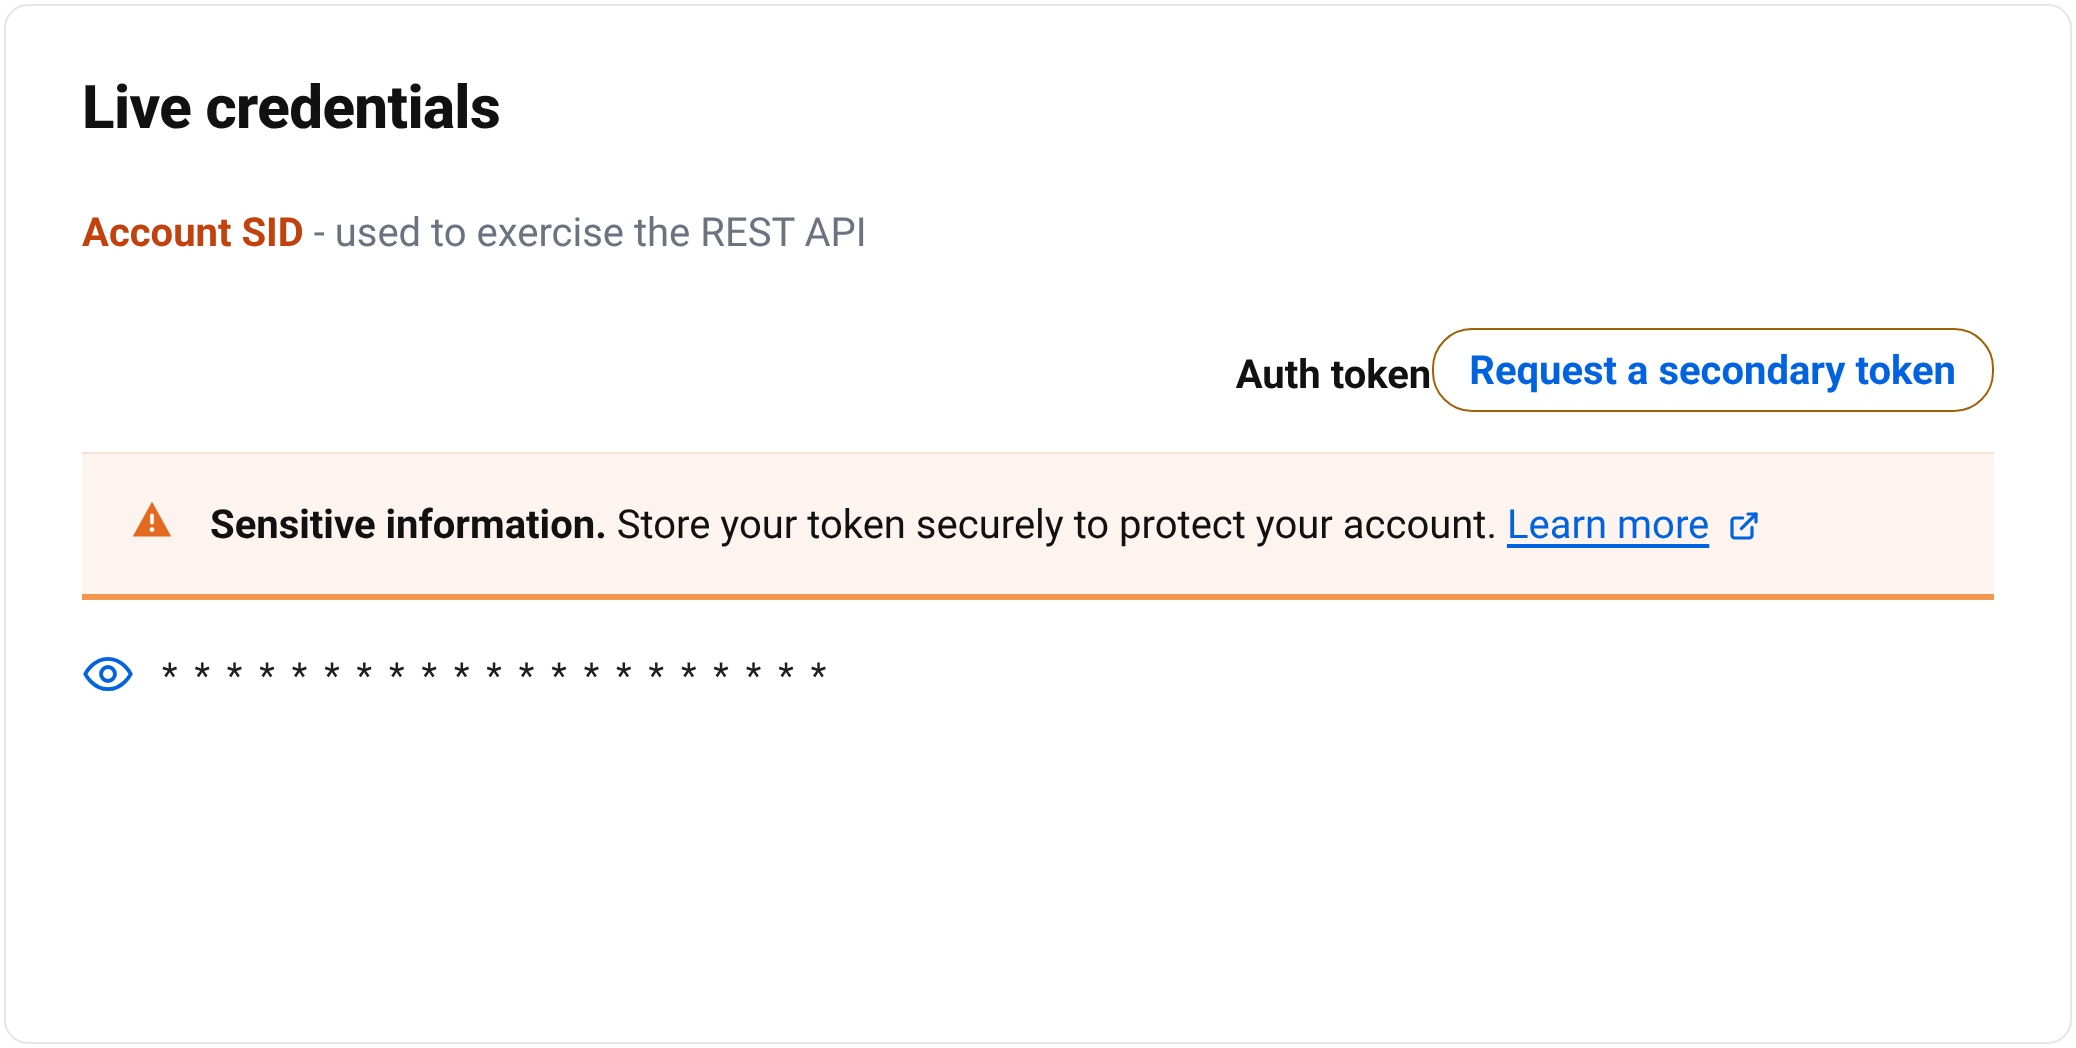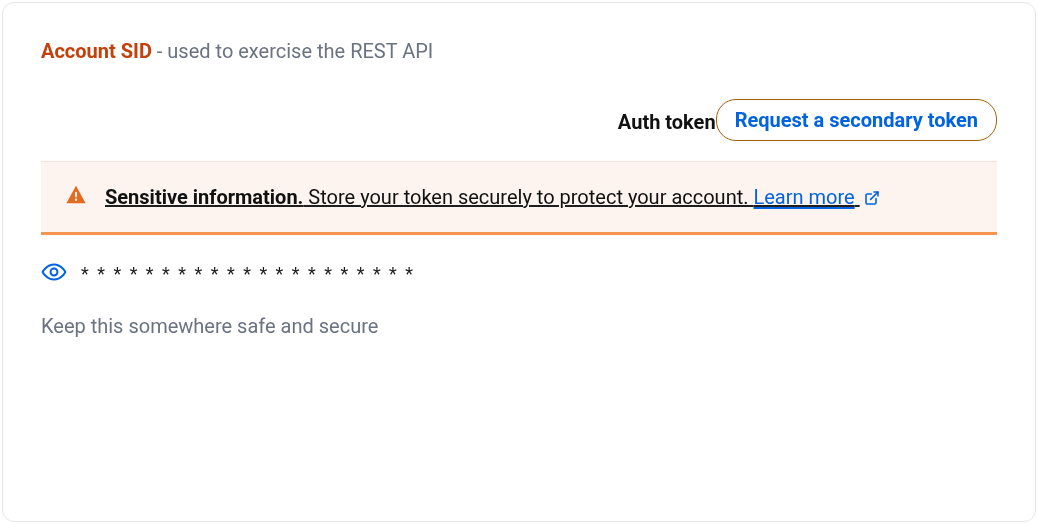--- a/index.html
+++ b/index.html
@@ -71,21 +71,20 @@
     top: -2px;
   }
   .alert {
     background: #fdf4ef;
     border-top: 1px solid #f6e3d6;
     border-bottom: 3px solid #f59650;
     padding: 20px 24px 18px 24px;
     display: flex;
     align-items: flex-start;
     column-gap: 18px;
-    text-decoration: underline;
   }
   .warn-icon {
     flex: 0 0 auto;
     margin-top: 2px;
   }
   .alert-text {
     font-size: 20px;
     font-weight: 400;
     color: #111;
     line-height: 1.5;
@@ -129,20 +128,21 @@
     font-size: 20px;
     color: #6b7280;
     margin-top: 26px;
   }
 </style>
 </head>
 <body>
 
 <div class="card">
 
+  <h1 class="title">Live credentials</h1>
 
   <div class="sid-line">
     <span class="sid-label">Account SID</span><span class="sid-desc"> - </span><span class="sid-desc">used to exercise the REST API</span>
   </div>
 
   <div class="auth-row">
     <div class="auth-label">Auth token</div>
     <a class="req-link">Request a secondary token</a>
   </div>
 
@@ -171,15 +171,14 @@
       <span>
         <svg width="26" height="26" viewBox="0 0 24 24" fill="none" stroke="#0263e0" stroke-width="1.8" stroke-linecap="round" stroke-linejoin="round">
           <path d="M1.5 12s3.5-7 10.5-7 10.5 7 10.5 7-3.5 7-10.5 7S1.5 12 1.5 12z"></path>
           <circle cx="12" cy="12" r="3.2"></circle>
         </svg>
       </span>
     </button>
     <span class="token-mask">* * * * * * * * * * * * * * * * * * * * *</span>
   </div>
 
-  <div class="footer-note">Keep this somewhere safe and secure</div>
 
 </div>
 
 </body></html>

